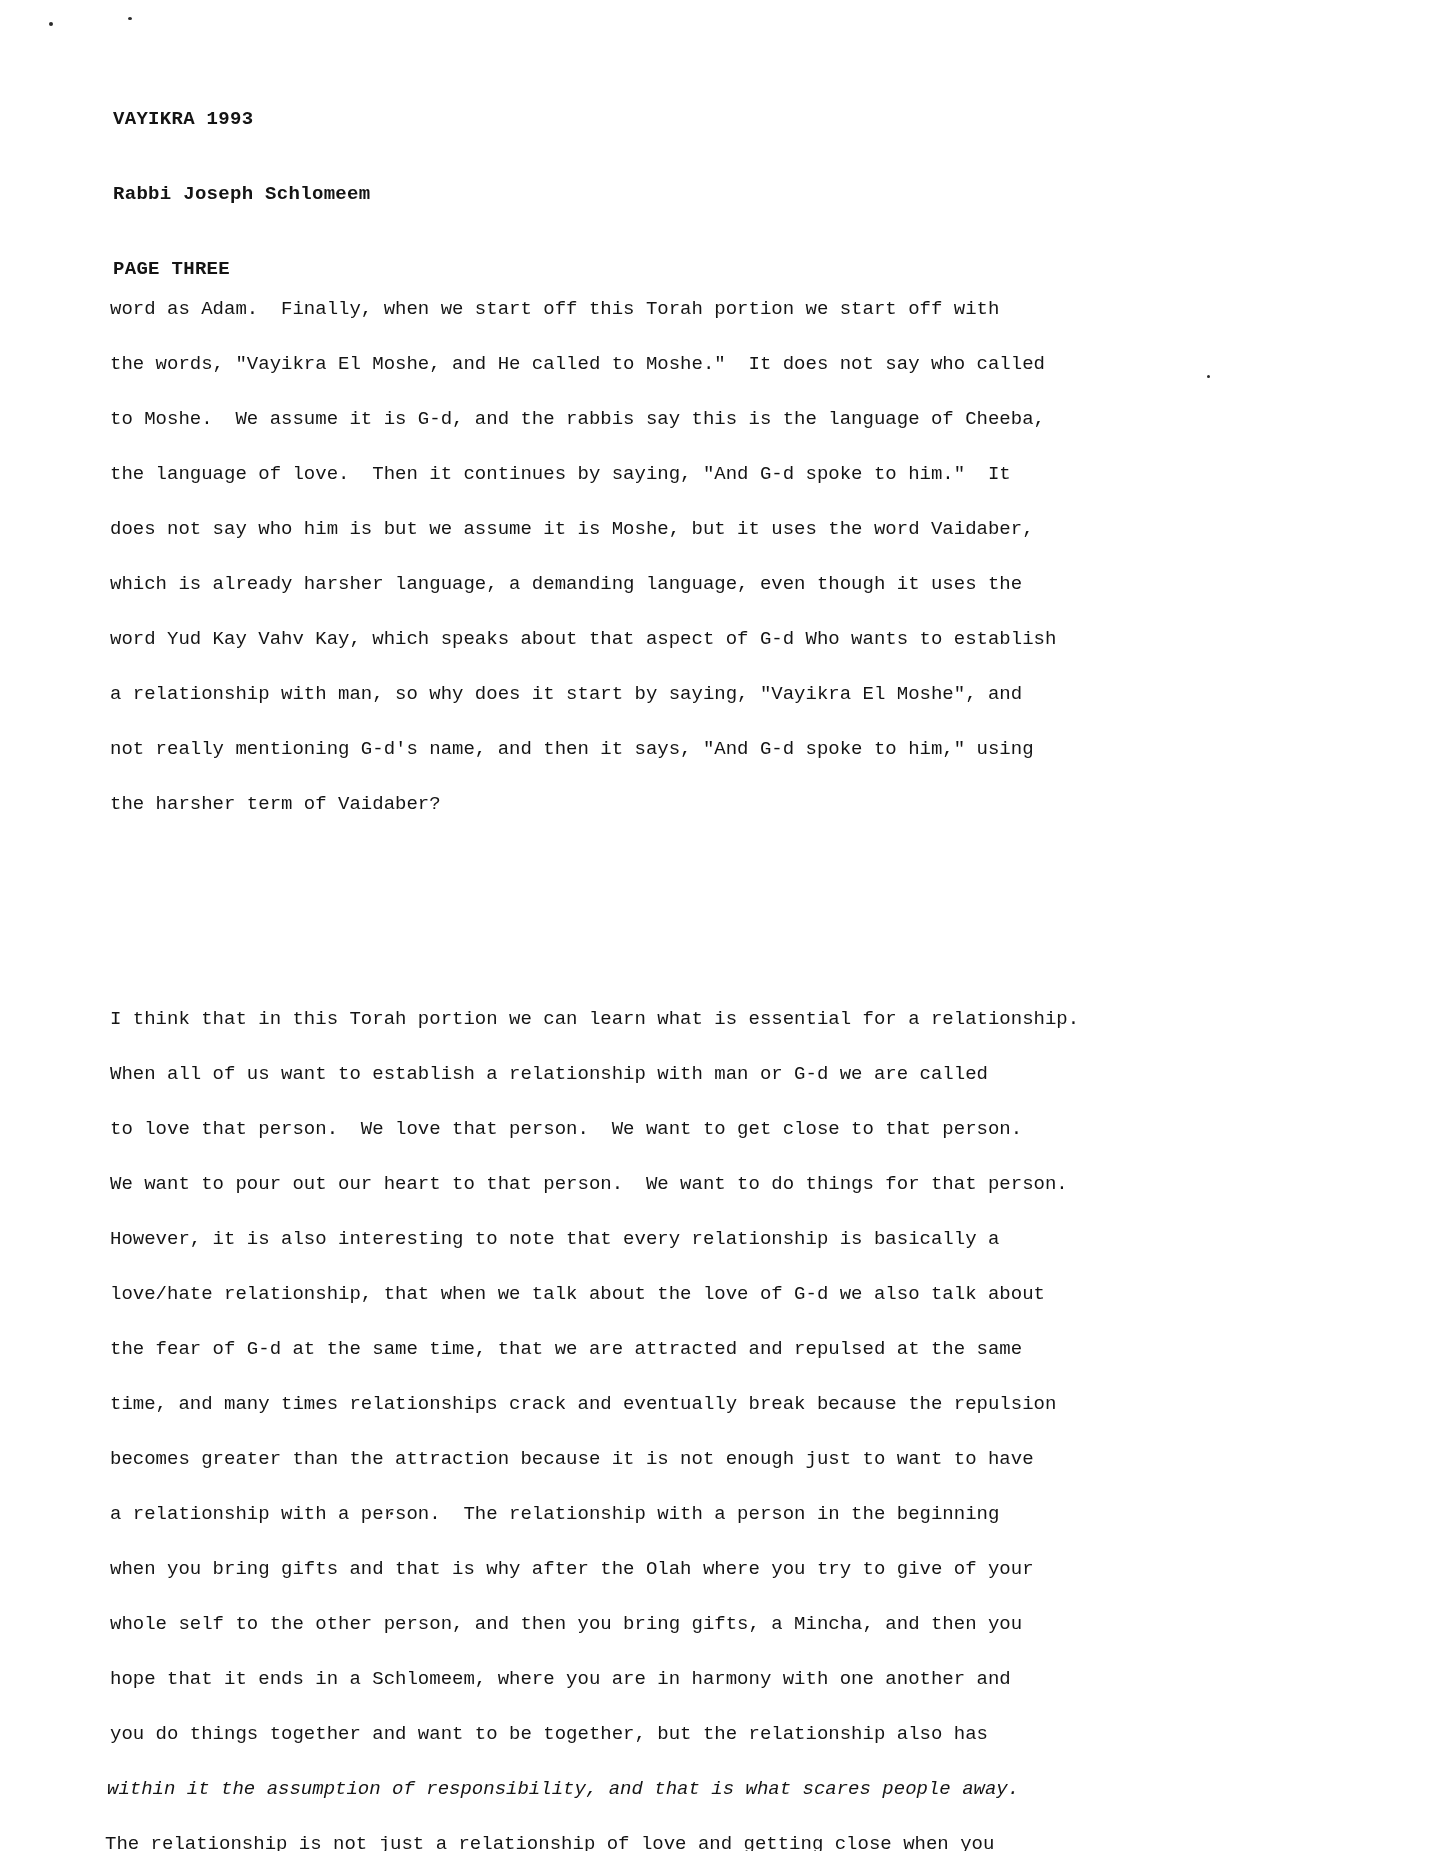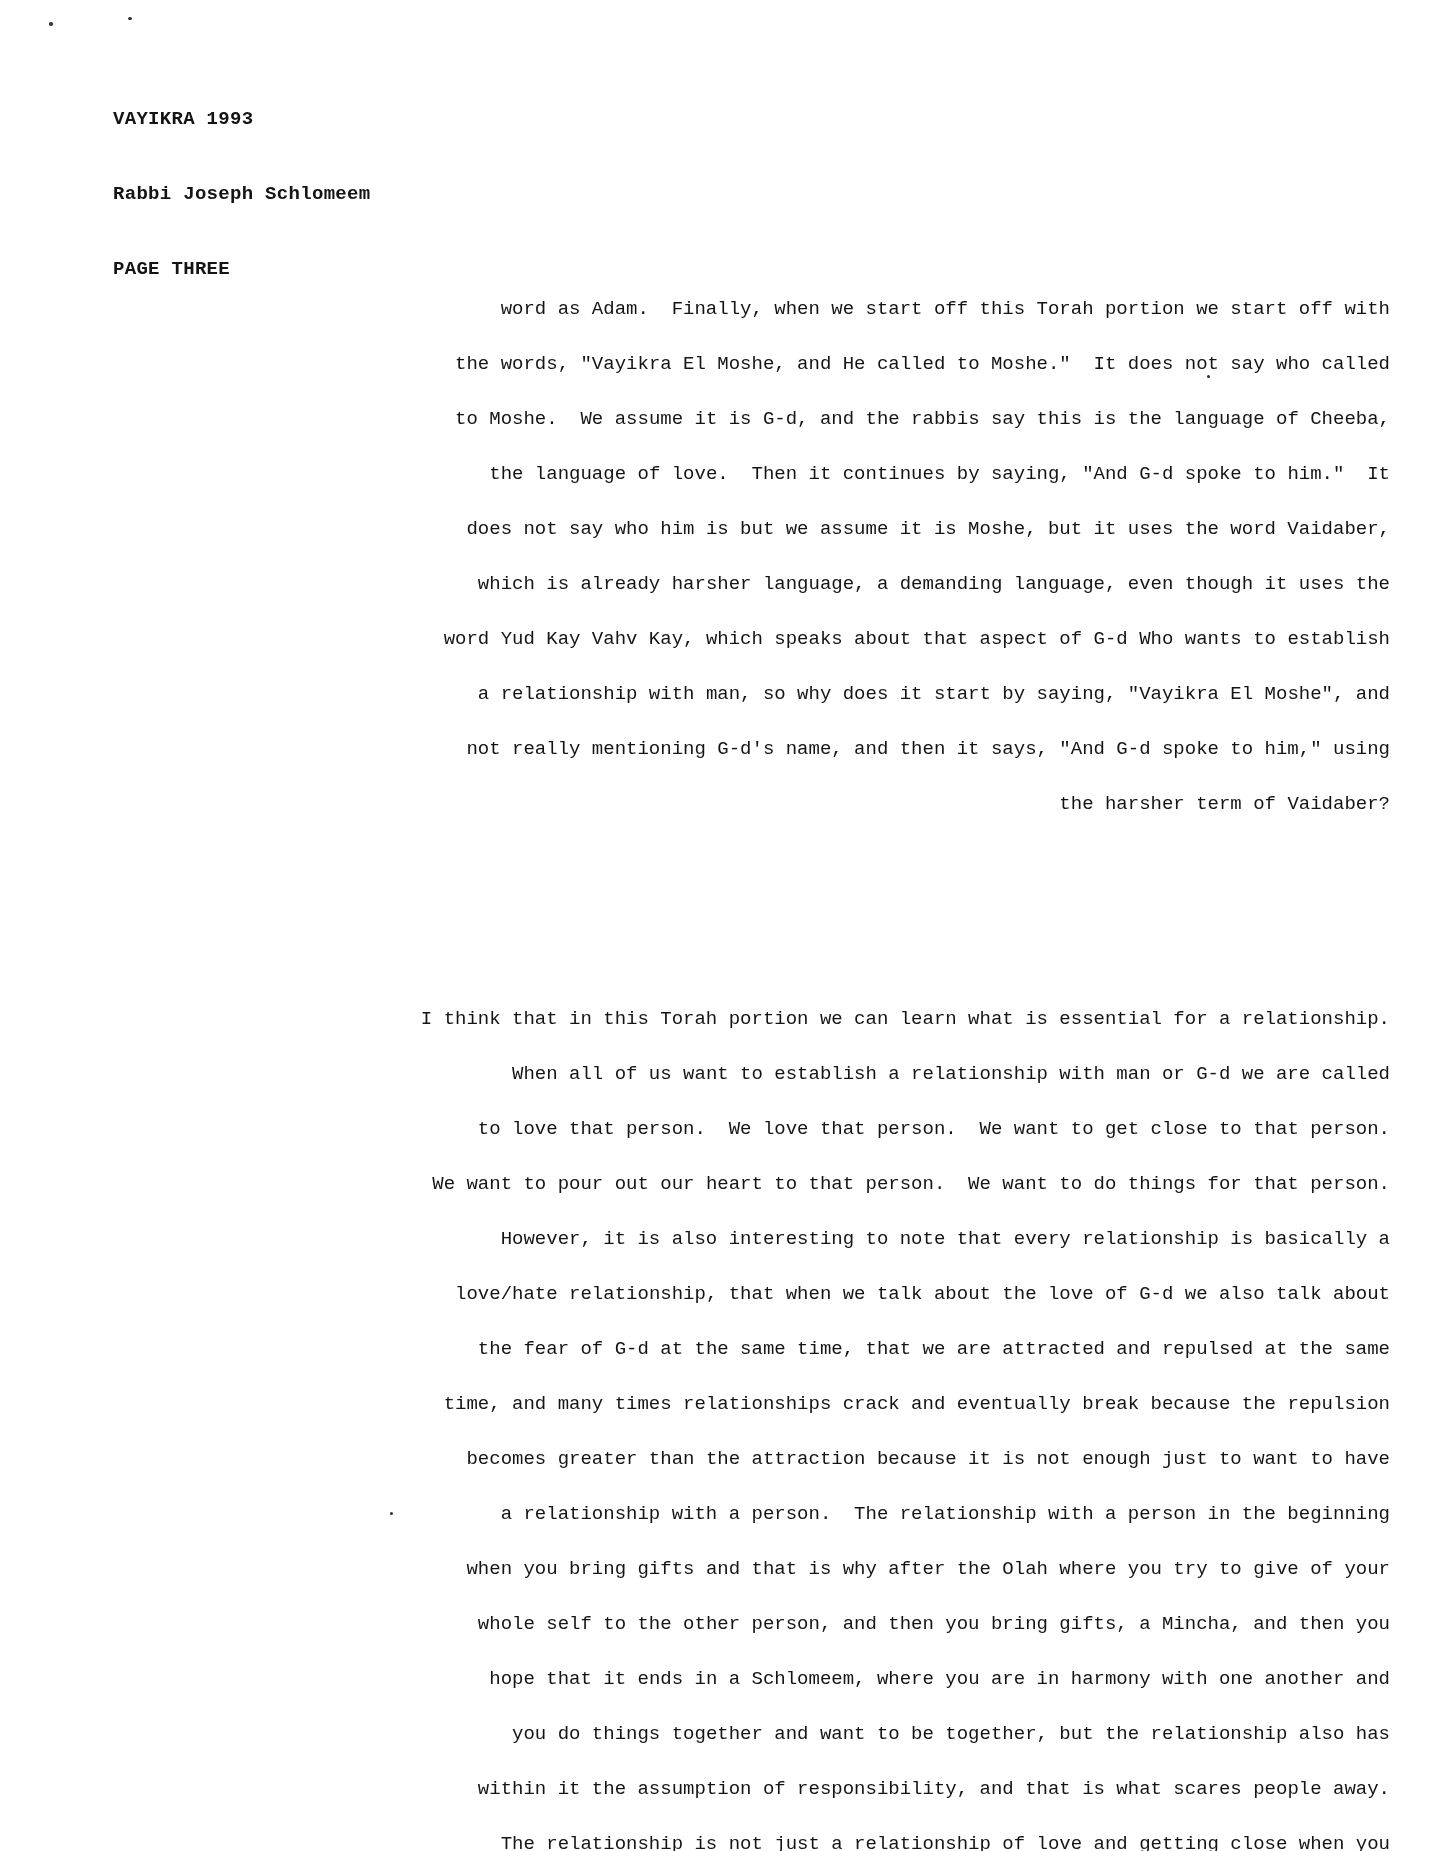--- a/index.html
+++ b/index.html
@@ -31,23 +31,23 @@
     top: 172px;
     left: 110px;
     width: 1280px;
     font-size: 19px;
     font-weight: 500;
     line-height: 55px;
     white-space: pre;
   }
   .paragraph { margin: 0; }
   .paragraph + .paragraph { margin-top: 50px; }
-  .line { height: 55px; text-align: right; }
+  .line { height: 55px; }
   
-  .paragraph.second .line:nth-child(15) { margin-left: -3px; }
+  .paragraph.second .line:nth-child(15) { margin-left: -3px; font-style: italic; }
   .paragraph.second .line:nth-child(16) { margin-left: -5px; }
   .paragraph.second .line:nth-child(17) { margin-left: -8px; }
   .paragraph.second .line:nth-child(18) { margin-left: -11px; letter-spacing: -0.2px; }
   
   .speck {
     position: absolute;
     background: #2a2a2a;
     border-radius: 50%;
   }
   .speck.s1 { left: 49px;  top: 22px;   width: 4px; height: 4px; }

